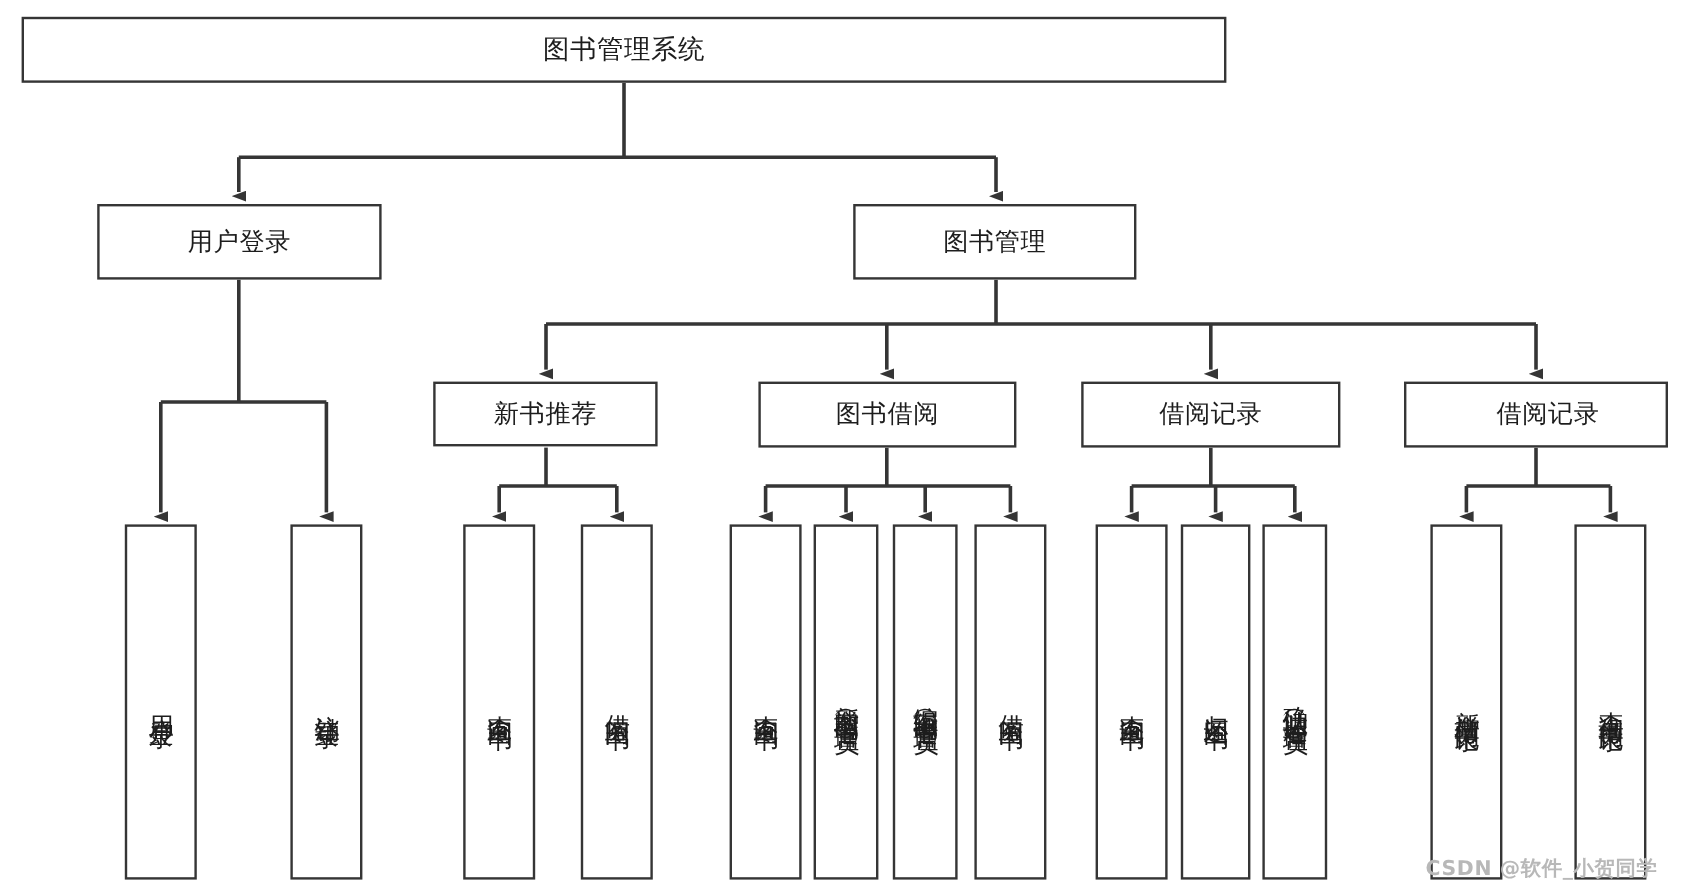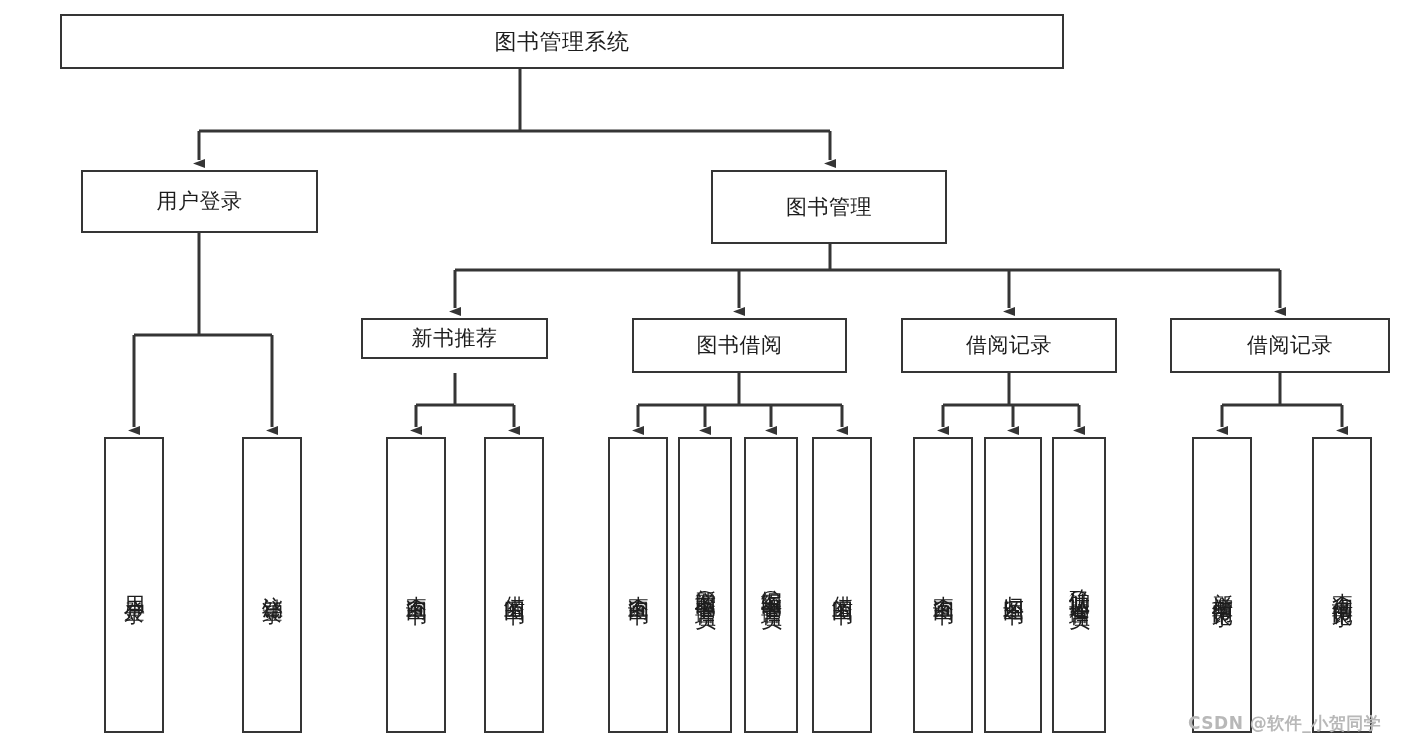--- a/index.html
+++ b/index.html
@@ -117,32 +117,32 @@
       <path d="M 1013 405 L 1013 427" marker-end="url(#arrow)"></path>
       <path d="M 1079 405 L 1079 427" marker-end="url(#arrow)"></path>
 
       <path d="M 1280 373 L 1280 405"></path>
       <path d="M 1222 405 L 1342 405"></path>
       <path d="M 1222 405 L 1222 427" marker-end="url(#arrow)"></path>
       <path d="M 1342 405 L 1342 427" marker-end="url(#arrow)"></path>
     </g>
   </svg>
 
-  <div class="node h root" style="left:18px; top:14px; width:1004px; height:55px;margin-left:42px;">
+  <div class="node h root" style="left:18px; top:14px; width:1004px; height:55px;">
     <span class="label">图书管理系统</span>
   </div>
 
   <div class="node h" style="left:81px; top:170px; width:237px; height:63px;">
     <span class="label">用户登录</span>
   </div>
-  <div class="node h" style="left:711px; top:170px; width:236px; height:74px;">
+  <div class="node h" style="left:711px; top:170px; width:236px; height:63px;">
     <span class="label">图书管理</span>
   </div>
 
-  <div class="node h" style="left:361px; top:318px; width:187px; height:41px;">
+  <div class="node h" style="left:361px; top:318px; width:187px; height:54px;">
     <span class="label">新书推荐</span>
   </div>
   <div class="node h" style="left:632px; top:318px; width:215px; height:55px;">
     <span class="label">图书借阅</span>
   </div>
   <div class="node h" style="left:901px; top:318px; width:216px; height:55px;">
     <span class="label">借阅记录</span>
   </div>
   <div class="node h" style="left:1170px; top:318px; width:220px; height:55px;padding-left:20px;">
     <span class="label">借阅记录</span>

